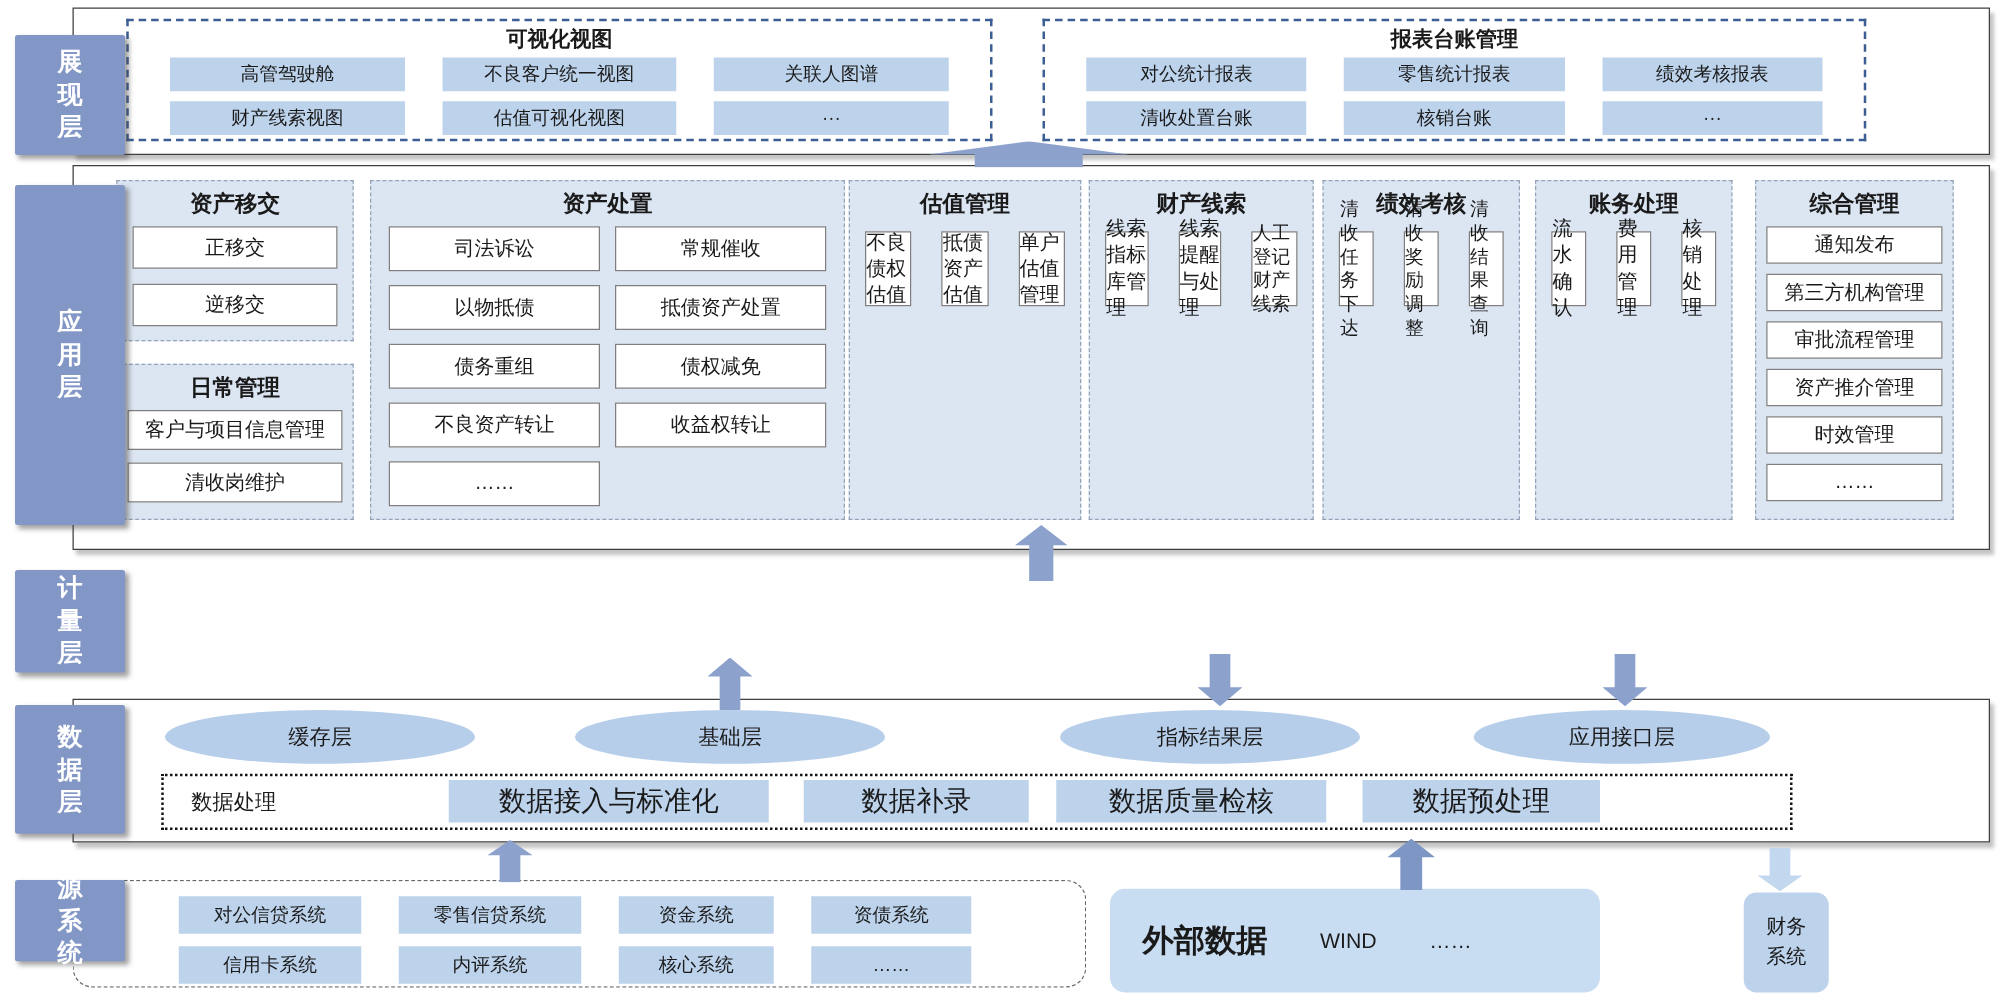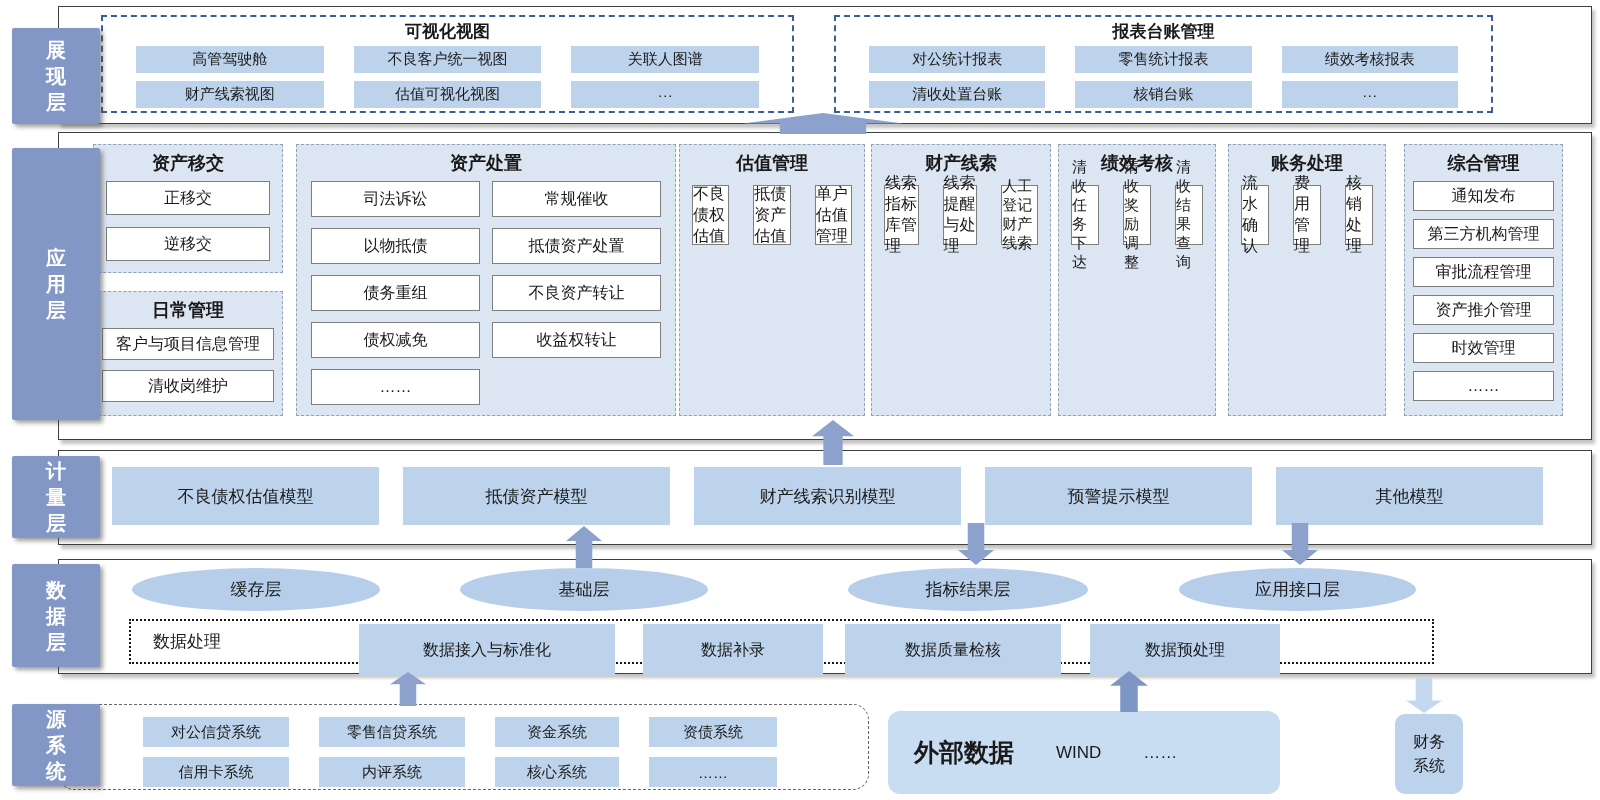--- a/index.html
+++ b/index.html
@@ -13,21 +13,21 @@
   #band3{top:450px;height:93px;}
   #band4{top:559px;height:113px;}
   
   .tab{position:absolute;left:12px;width:88px;background:var(--tab);color:#fff;
        display:flex;align-items:center;justify-content:center;
        box-shadow:3px 3px 4px rgba(70,70,70,.5);border-radius:2px;z-index:6;}
   .tab .vtext{width:24px;text-align:center;font-size:20px;font-weight:bold;
        line-height:26px;word-break:break-all;}
   #tab1{top:28px;height:96px;} #tab2{top:148px;height:272px;}
   #tab3{top:456px;height:82px;} #tab4{top:564px;height:103px;}
-  #tab5{top:704px;height:82px;}
+  #tab5{top:704px;height:65px;}
   
   .pgroup{position:absolute;top:8px;height:98px;border:2px dashed var(--dashNavy);box-sizing:border-box;}
   #pg1{left:42px;width:693px;} #pg2{left:775px;width:659px;}
   .pgroup .gtitle{text-align:center;font-size:17px;font-weight:bold;line-height:25px;margin-top:2px;}
   .pgrid{display:grid;grid-template-columns:repeat(3,1fr);column-gap:30px;row-gap:8px;
          padding:2px 33px 0 33px;}
   .pitem{height:27px;background:var(--item);display:flex;align-items:center;justify-content:center;
          font-size:15px;}
   
   .appcol{position:absolute;top:11px;height:272px;background:var(--container);
@@ -58,22 +58,22 @@
         justify-content:center;font-size:17px;}
   
   .ellipse{position:absolute;top:8px;height:43px;background:var(--ellipse);border-radius:50%;
            display:flex;align-items:center;justify-content:center;font-size:17px;}
   #el1{left:73px;width:248px;} #el2{left:401px;width:248px;}
   #el3{left:789px;width:240px;} #el4{left:1120px;width:237px;}
   #dotbox{position:absolute;left:70px;top:59px;width:1305px;height:45px;
           border:2.5px dotted #161616;box-sizing:border-box;}
   #dplabel{position:absolute;left:22px;top:0;height:40px;display:flex;align-items:center;
            font-size:17px;}
-  .dpbox{position:absolute;top:3px;height:52px;background:var(--item);display:flex;
-         align-items:center;justify-content:center;font-size:16px;}
+  .dpbox{position:absolute;top:3px;height:34px;background:var(--item);display:flex;
+         align-items:center;justify-content:center;font-size:22px;}
   #dp0{left:228px;width:256px;} #dp1{left:512px;width:180px;}
   #dp2{left:714px;width:216px;} #dp3{left:959px;width:190px;}
   
   #srcbox{position:absolute;left:58px;top:704px;width:811px;height:86px;
           border:1.5px dashed #666;border-radius:16px;box-sizing:border-box;}
   .srcgrid{display:grid;grid-template-columns:146px 146px 124px 128px;column-gap:30px;
            row-gap:10px;padding:12px 0 0 84px;}
   .srcitem{height:30px;background:var(--item);display:flex;align-items:center;
            justify-content:center;font-size:15px;}
   #extbox{position:absolute;left:888px;top:711px;width:392px;height:83px;background:var(--external);
@@ -146,22 +146,22 @@
     </div>
 
     <div class="appcol" id="colB">
       <div class="ctitle">资产处置</div>
       <div class="bgrid">
         <div class="wbox">司法诉讼</div>
         <div class="wbox">常规催收</div>
         <div class="wbox">以物抵债</div>
         <div class="wbox">抵债资产处置</div>
         <div class="wbox">债务重组</div>
+        <div class="wbox">债权减免</div>
         <div class="wbox">不良资产转让</div>
-        <div class="wbox">债权减免</div>
         <div class="wbox">收益权转让</div>
         <div class="wbox">……</div>
       </div>
     </div>
 
     <div class="appcol" id="colC">
       <div class="ctitle">估值管理</div>
       <div class="tallstack">
         <div class="wbox">不良债权估值</div>
         <div class="wbox">抵债资产估值</div>
@@ -202,29 +202,20 @@
         <div class="wbox">通知发布</div>
         <div class="wbox">第三方机构管理</div>
         <div class="wbox">审批流程管理</div>
         <div class="wbox">资产推介管理</div>
         <div class="wbox">时效管理</div>
         <div class="wbox">……</div>
       </div>
     </div>
   </div>
 
-  <div class="band" id="band3">
-    <div class="mrow">
-      <div class="mbox">不良债权估值模型</div>
-      <div class="mbox">抵债资产模型</div>
-      <div class="mbox">财产线索识别模型</div>
-      <div class="mbox">预警提示模型</div>
-      <div class="mbox">其他模型</div>
-    </div>
-  </div>
 
   <div class="band" id="band4">
     <div class="ellipse" id="el1">缓存层</div>
     <div class="ellipse" id="el2">基础层</div>
     <div class="ellipse" id="el3">指标结果层</div>
     <div class="ellipse" id="el4">应用接口层</div>
     <div id="dotbox">
       <div id="dplabel">数据处理</div>
       <div class="dpbox" id="dp0">数据接入与标准化</div>
       <div class="dpbox" id="dp1">数据补录</div>

